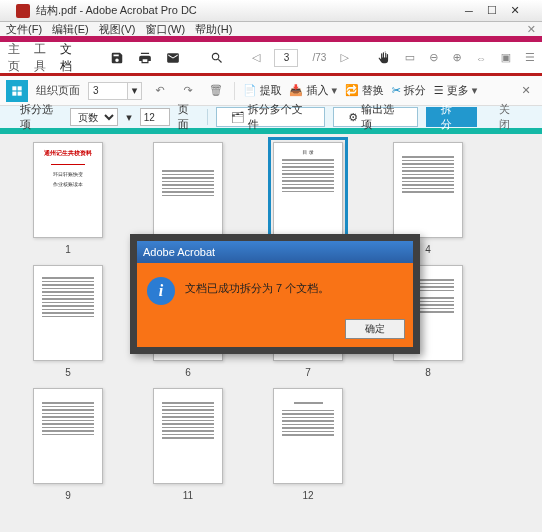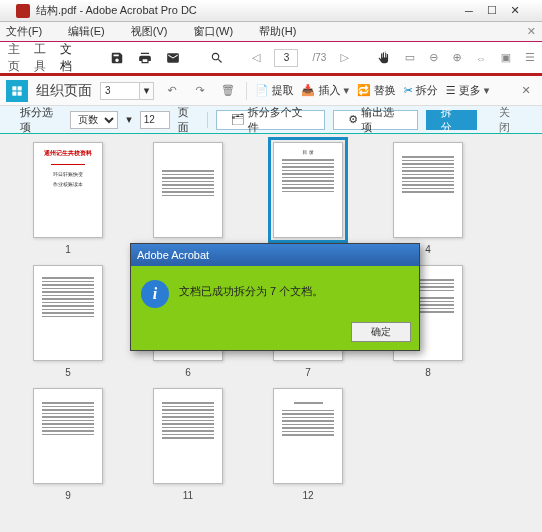--- a/index.html
+++ b/index.html
@@ -1,58 +1,58 @@
 <!DOCTYPE html>
 <html><head>
 <meta charset="utf-8">
 <style>
 *{box-sizing:border-box;margin:0;padding:0;font-family:"Microsoft YaHei",Arial,sans-serif;font-size:11px;color:#333}
 body{width:542px;height:532px;background:#f0f0f0;overflow:hidden;position:relative}
 .titlebar{height:22px;background:linear-gradient(#fff,#e8e8e8);border-bottom:1px solid #bbb;display:flex;align-items:center;padding:0 16px}
 .titlebar .ico{width:14px;height:14px;background:#b0251e;border-radius:2px;margin-right:6px}
 .titlebar .tit{flex:1;font-size:11px;color:#333}
 .titlebar .wbtn{width:22px;height:16px;display:flex;align-items:center;justify-content:center;border:1px solid transparent;margin-left:1px;cursor:pointer}
-.menubar{height:20px;background:#f5f5f5;display:flex;align-items:center;padding:0 6px;gap:26px;border-bottom:1px solid #be185d}
+.menubar{height:20px;background:#f5f5f5;display:flex;align-items:center;padding:0 6px;gap:10px;border-bottom:6px solid #be185d}
 .menubar span{font-size:11px;color:#333;cursor:pointer}
 .menubar .cx{margin-left:auto;color:#888;cursor:pointer}
 .maintabs{height:34px;background:#fff;border-bottom:3px solid #b91c1c;display:flex;align-items:center;padding:0 8px;gap:14px}
 .maintabs .tab{font-size:12px;color:#555;cursor:pointer}
 .maintabs .tab.act{color:#222;font-weight:500}
 .tgrp{display:flex;align-items:center;gap:10px;margin-left:8px}
 .ticon{width:18px;height:18px;display:flex;align-items:center;justify-content:center;color:#888;cursor:pointer}
 .maintabs .sep{width:1px;height:20px;background:#ddd}
 .maintabs .pg{width:24px;height:18px;border:1px solid #ccc;text-align:center;font-size:10px}
 .maintabs .pgl{color:#888;font-size:10px}
 .orgbar{height:30px;background:#fafafa;border-bottom:1px solid #ddd;display:flex;align-items:center;padding:0 6px;gap:8px}
 .orgicon{width:22px;height:22px;background:#1aa8d0;display:flex;align-items:center;justify-content:center;cursor:pointer}
 .orgicon svg{fill:#fff}
-.orglbl{font-size:14px;color:#444}
+.orglbl{font-size:11px;color:#444}
 .orgidx{width:40px;height:18px;border:1px solid #ccc;padding:0 4px;font-size:10px}
 .orgdd{width:14px;height:18px;border:1px solid #ccc;border-left:none;display:flex;align-items:center;justify-content:center;cursor:pointer}
 .sicon{width:20px;height:20px;display:flex;align-items:center;justify-content:center;color:#777;cursor:pointer}
 .orgbar .sep{width:1px;height:18px;background:#ddd}
 .oblbl{font-size:11px;color:#555;cursor:pointer;display:flex;align-items:center;gap:3px}
 .oblbl.blue{color:#0a84c1}
-.splitbar{height:28px;background:#eaf6fb;border-bottom:1px solid #14b8a6;display:flex;align-items:center;padding:0 8px 0 20px;gap:8px}
+.splitbar{height:28px;background:#eaf6fb;border-bottom:6px solid #14b8a6;display:flex;align-items:center;padding:0 8px 0 20px;gap:8px}
 .splitbar .lbl{font-size:11px;color:#333}
 .splitbar select,.splitbar input{height:18px;border:1px solid #bbb;font-size:10px;padding:0 3px;background:#fff}
 .splitbar .sep{width:1px;height:16px;background:#c0d8e3}
 .splitbar .btn{height:20px;padding:0 14px;border:1px solid #9ac4d8;background:#fff;color:#0a7db0;font-size:11px;cursor:pointer;display:flex;align-items:center}
 .splitbar .btn.hl{background:#2298ce;color:#fff;border-color:#2298ce}
 .splitbar .btn.gh{border:none;background:none;color:#666}
 .thumbs{position:absolute;top:134px;left:0;right:0;bottom:0;background:#efefef;overflow:hidden;padding:8px 0 0 28px}
 .trow{display:flex;gap:40px;margin-bottom:10px}
 .tcell{width:80px;display:flex;flex-direction:column;align-items:center}
 .tpage{width:70px;height:96px;background:#fff;border:1px solid #bbb;box-shadow:1px 1px 3px rgba(0,0,0,.15);padding:6px 5px;display:flex;flex-direction:column;align-items:center;overflow:hidden;cursor:pointer}
 .tpage.sel{outline:3px solid #1a8bc4;outline-offset:2px}
 .tnum{margin-top:6px;font-size:10px;color:#444}
 .pline{height:1.5px;background:#999;width:90%;margin:1px 0}
 .ptit{font-size:6px;color:#c00;font-weight:bold;text-align:center;margin-bottom:4px}
 .psub{font-size:5px;color:#333;text-align:center;margin-top:4px}
-.dialog{position:absolute;top:243px;left:130px;width:290px;background:#84cc16;border:1px solid #404040;box-shadow:3px 3px 8px rgba(0,0,0,.4)}
+.dialog{position:absolute;top:234px;left:130px;width:290px;background:#f97316;border:7px solid #404040;box-shadow:3px 3px 8px rgba(0,0,0,.4)}
 .dlgtit{height:22px;background:linear-gradient(#3b81d1,#2a5fa5);color:#fff;font-size:11px;padding:0 6px;display:flex;align-items:center}
 .dlgbody{padding:14px 10px 10px;display:flex;align-items:flex-start;gap:10px}
 .dlgico{width:28px;height:28px;border-radius:50%;background:#2b7cd3;display:flex;align-items:center;justify-content:center;color:#fff;font-weight:bold;font-size:16px;font-family:Georgia,serif;font-style:italic}
 .dlgmsg{font-size:11px;color:#222;padding-top:4px}
 .dlgbtns{display:flex;justify-content:flex-end;padding:4px 8px 8px}
 .dlgok{width:60px;height:20px;border:1px solid #888;background:#f0f0f0;font-size:10px;cursor:pointer}
 svg{width:14px;height:14px}
 </style>
 </head>
 <body>

